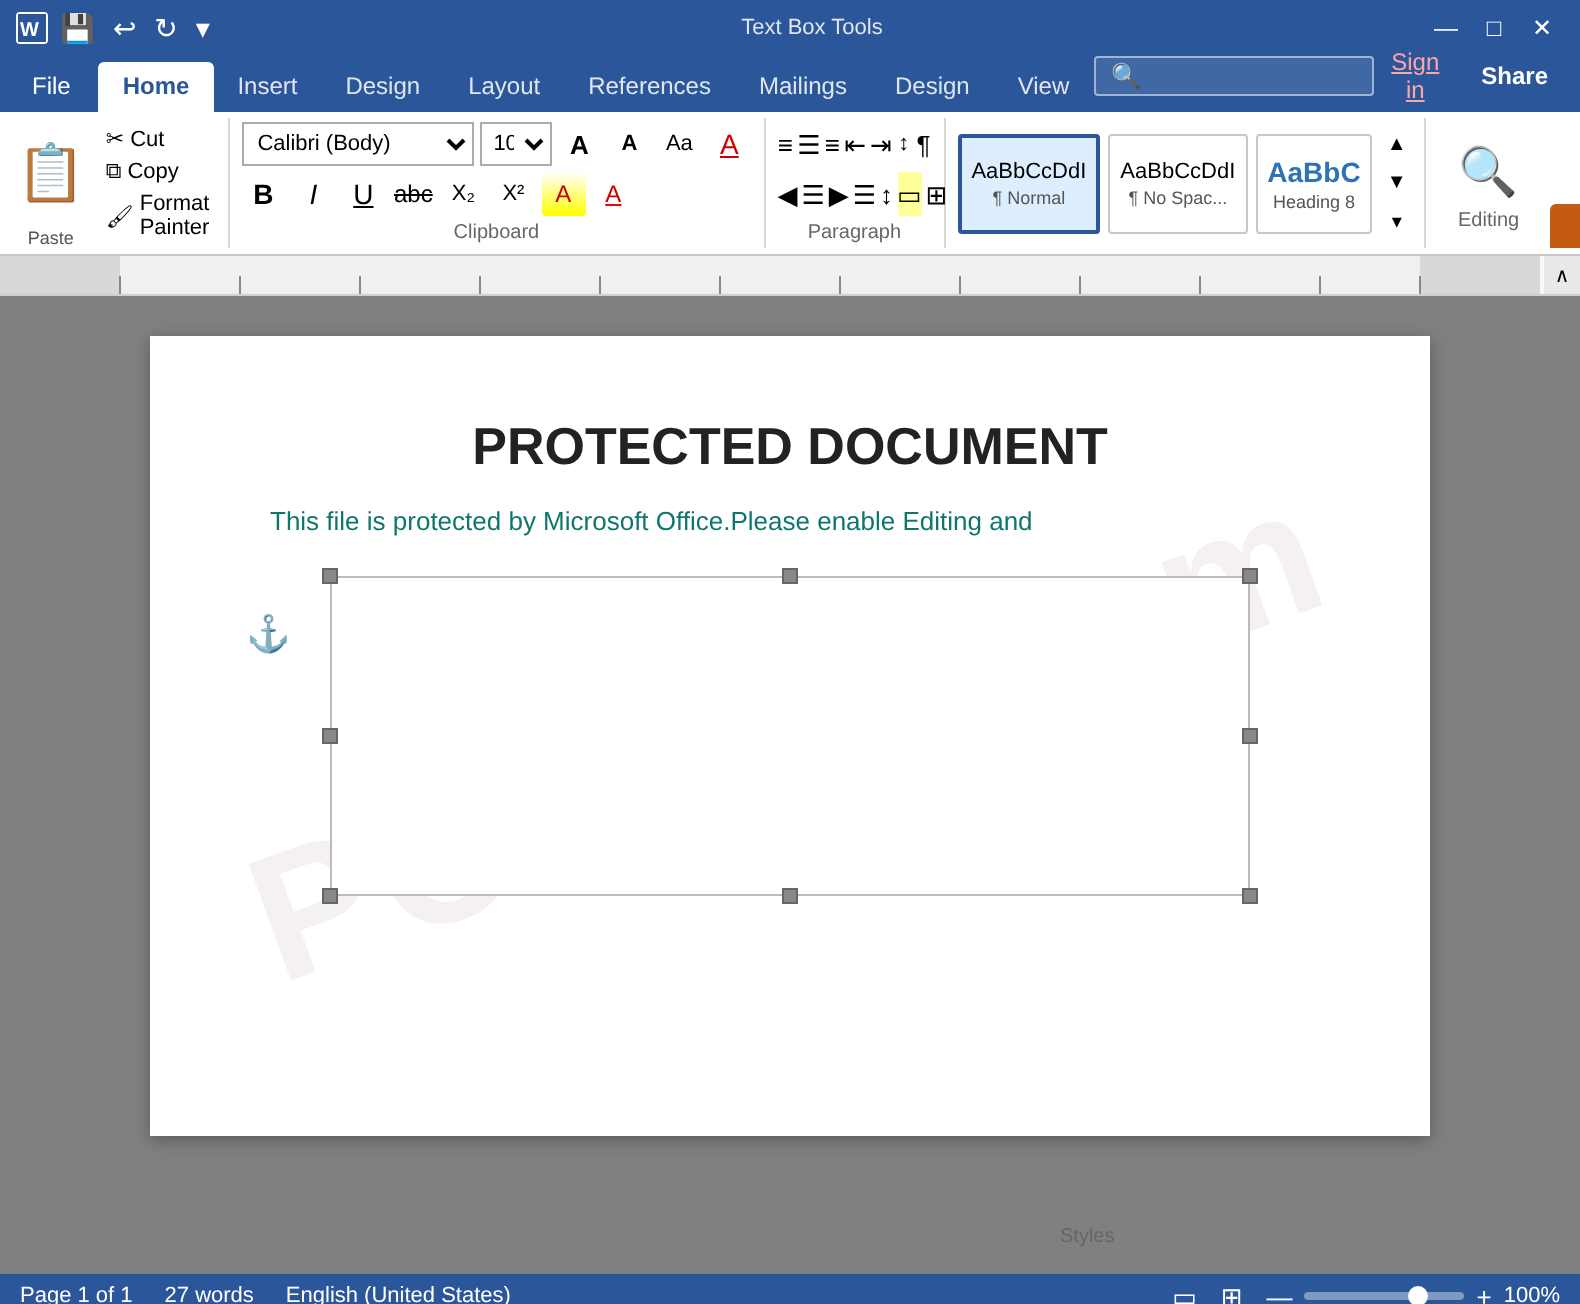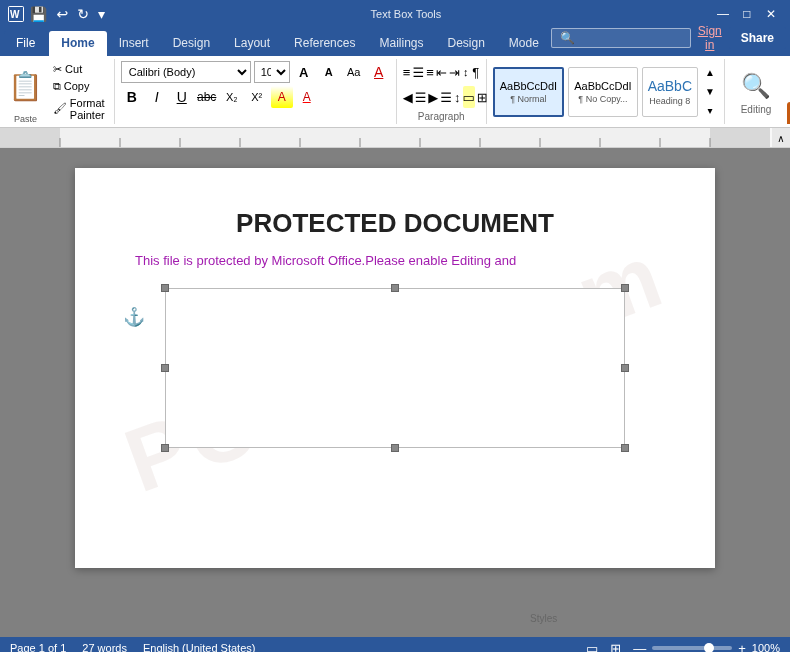--- a/index.html
+++ b/index.html
@@ -197,21 +197,21 @@
 <div style="background:#2b579a;display:flex;align-items:flex-end;padding:0 4px;height:28px;">
   <div style="display:flex;align-items:center;flex:1;">
     <div class="ribbon-tab active" style="background:#2b579a;color:white;font-weight:normal;padding:5px 12px 6px;margin-right:2px;">File</div>
     <div class="ribbon-tab active" style="background:#fff;color:#2b579a;font-weight:600;">Home</div>
     <div class="ribbon-tab">Insert</div>
     <div class="ribbon-tab">Design</div>
     <div class="ribbon-tab">Layout</div>
     <div class="ribbon-tab">References</div>
     <div class="ribbon-tab">Mailings</div>
     <div class="ribbon-tab">Design</div>
-    <div class="ribbon-tab">Mode</div>
+    <div class="ribbon-tab">View</div>
   </div>
   <div style="display:flex;align-items:center;gap:6px;padding-bottom:4px;">
     <div style="border:1px solid rgba(255,255,255,0.5);border-radius:2px;padding:2px 8px;display:flex;align-items:center;gap:4px;background:rgba(255,255,255,0.1);min-width:140px;">
       <span>🔍</span>
     </div>
     <button class="signin-btn" style="color:#fca5a5;font-weight:normal;text-decoration:underline;">Sign in</button>
     <button class="share-btn">Share</button>
   </div>
 </div>
 
@@ -235,41 +235,42 @@
       </button>
       <button class="fmt-btn">
         <span>🖌</span>
         <span style="font-size:11px;">Format Painter</span>
       </button>
     </div>
   </div>
 
   <div style="padding:2px 6px;border-right:1px solid #d8d8d8;display:flex;flex-direction:column;gap:3px;">
     <div style="display:flex;align-items:center;gap:3px;">
-      <select style="width:130px;height:22px;font-size:11px;border:1px solid #ababab;padding:0 3px;background:white;">
+      <select style="width:116px;height:22px;font-size:11px;border:1px solid #ababab;padding:0 3px;background:white;">
         <option>Calibri (Body)</option>
       </select>
       <select style="width:36px;height:22px;font-size:11px;border:1px solid #ababab;padding:0 2px;background:white;text-align:center;">
         <option>10.5</option>
       </select>
       <button class="icon-btn" style="font-size:13px;font-weight:bold;">A</button>
       <button class="icon-btn" style="font-size:11px;font-weight:bold;">A</button>
       <button class="icon-btn" style="font-size:11px;text-align:center;">Aa</button>
       <button class="icon-btn" style="font-size:14px;color:#cc0000;text-decoration:underline;">A</button>
     </div>
     <div style="display:flex;align-items:center;gap:3px;">
       <button class="icon-btn bold-btn">B</button>
       <button class="icon-btn italic-btn">I</button>
       <button class="icon-btn underline-btn">U</button>
       <button class="icon-btn strikethrough-btn">abc</button>
       <button class="icon-btn subscript-btn">X₂</button>
       <button class="icon-btn superscript-btn">X²</button>
       <button class="icon-btn" style="font-size:12px;color:#cc0000;background:linear-gradient(to bottom,#fff 0%,#ffff00 100%);">A</button>
       <button class="icon-btn" style="font-size:12px;color:#cc0000;text-decoration:underline solid red;">A</button>
     </div>
+    <div style="font-size:10px;color:#666;text-align:center;">Clipboard</div>
   </div>
 
   <div style="padding:2px 6px;border-right:1px solid #d8d8d8;display:flex;flex-direction:column;gap:3px;min-width:90px;">
     <div style="display:flex;align-items:center;gap:2px;">
       <button class="icon-btn" style="font-size:13px;">≡</button>
       <button class="icon-btn" style="font-size:13px;">☰</button>
       <button class="icon-btn" style="font-size:13px;">≡</button>
       <button class="icon-btn" style="font-size:13px;">⇤</button>
       <button class="icon-btn" style="font-size:13px;">⇥</button>
       <button class="icon-btn" style="font-size:11px;">↕</button>
@@ -287,24 +288,24 @@
     <div style="font-size:10px;color:#666;text-align:center;">Paragraph</div>
   </div>
 
   <div style="padding:2px 6px;border-right:1px solid #d8d8d8;display:flex;align-items:center;gap:4px;">
     <div style="display:flex;flex-direction:column;align-items:center;border:2px solid #2b579a;padding:2px 5px;cursor:pointer;border-radius:2px;min-width:55px;height:50px;background:#ddeeff;justify-content:center;">
       <span style="font-size:11px;">AaBbCcDdI</span>
       <span style="font-size:9px;color:#555;margin-top:2px;">¶ Normal</span>
     </div>
     <div style="display:flex;flex-direction:column;align-items:center;border:1px solid #c8c8c8;padding:2px 5px;cursor:pointer;border-radius:2px;min-width:55px;height:50px;justify-content:center;">
       <span style="font-size:11px;">AaBbCcDdI</span>
-      <span style="font-size:9px;color:#555;margin-top:2px;">¶ No Copy...</span>
+      <span style="font-size:9px;color:#555;margin-top:2px;">¶ No Spac...</span>
     </div>
     <div style="display:flex;flex-direction:column;align-items:center;border:1px solid #c8c8c8;padding:2px 5px;cursor:pointer;border-radius:2px;min-width:55px;height:50px;justify-content:center;">
-      <span style="font-size:14px;color:#2e74b5;font-weight:normal;">AaBbC</span>
+      <span style="font-size:14px;color:#2e74b5;font-weight:bold;">AaBbC</span>
       <span style="font-size:9px;color:#555;margin-top:2px;">Heading 8</span>
     </div>
     <div style="display:flex;flex-direction:column;gap:3px;">
       <button style="width:16px;height:16px;background:none;border:none;cursor:pointer;font-size:10px;display:flex;align-items:center;justify-content:center;">▲</button>
       <button style="width:16px;height:16px;background:none;border:none;cursor:pointer;font-size:10px;display:flex;align-items:center;justify-content:center;">▼</button>
       <button style="width:16px;height:16px;background:none;border:none;cursor:pointer;font-size:10px;display:flex;align-items:center;justify-content:center;">▾</button>
     </div>
     <div style="position:absolute;bottom:28px;left:530px;font-size:10px;color:#666;">Styles</div>
   </div>
 
@@ -348,21 +349,21 @@
   <div class="page">
 
     <div class="watermark">PCTechCom</div>
 
     <div style="position:absolute;left:48px;top:138px;color:#2b579a;font-size:18px;z-index:2;">⚓</div>
 
     <div class="page-content">
 
       <div style="font-size:26px;font-weight:bold;color:#222;margin-bottom:14px;text-align:center;font-family:Arial,sans-serif;">PROTECTED DOCUMENT</div>
 
-      <div style="color:#a21caf;font-size:13px;margin-bottom:14px;align-self:flex-start;">This file is protected by Microsoft Office.Please enable Editing and</div>
+      <div style="color:#0f766e;font-size:13px;margin-bottom:14px;align-self:flex-start;">This file is protected by Microsoft Office.Please enable Editing and</div>
 
       <div style="position:relative;width:460px;height:160px;margin-top:6px;">
         <div style="width:100%;height:100%;border:1px solid #bbb;background:white;"></div>
 
         <div class="handle tl"></div>
         <div class="handle tc"></div>
         <div class="handle tr"></div>
         <div class="handle ml"></div>
         <div class="handle mr"></div>
         <div class="handle bl"></div>

